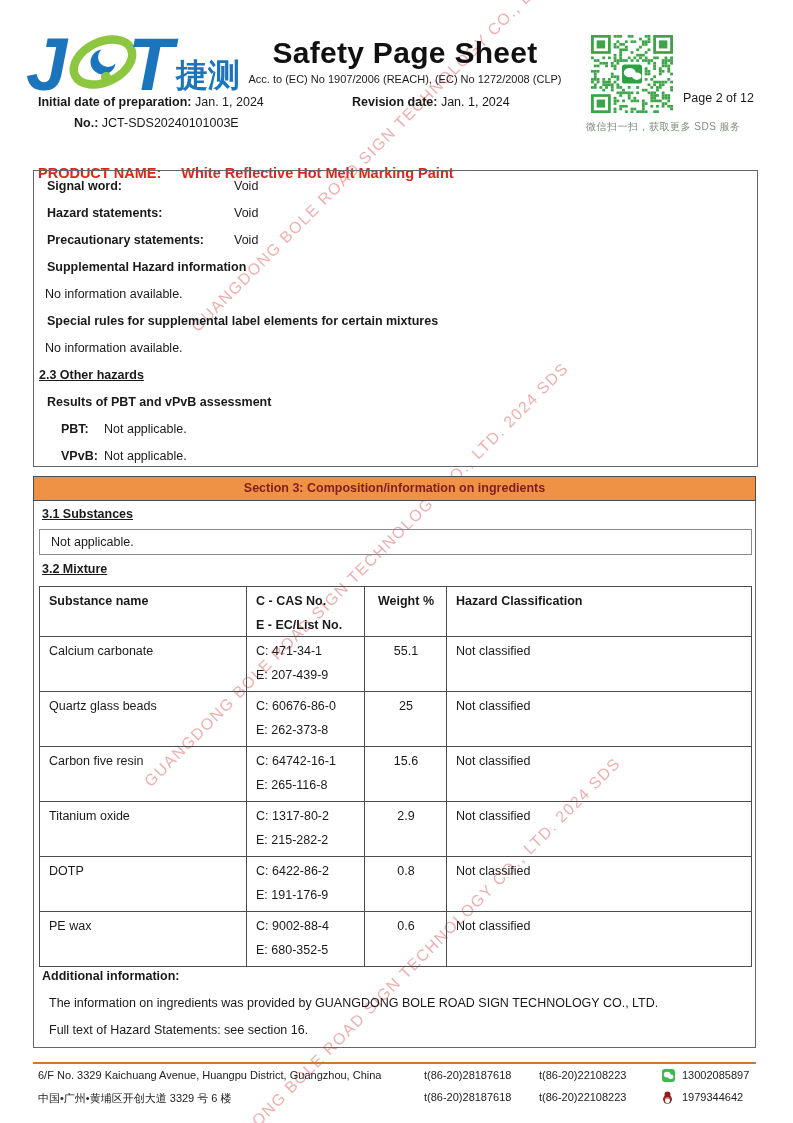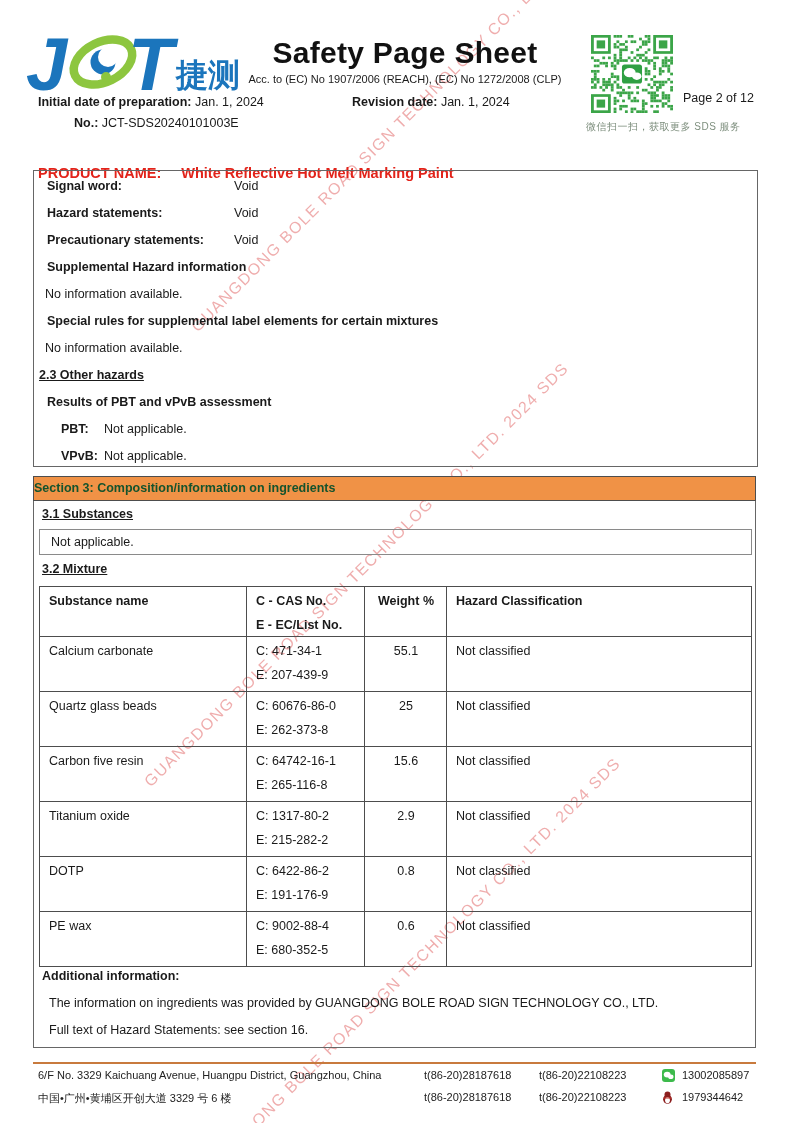--- a/index.html
+++ b/index.html
@@ -30,21 +30,21 @@
   .b1row .lbl{position:absolute;left:13px;font-weight:bold;}
   .b1row .val{position:absolute;left:200px;}
   .b1row .txt{position:absolute;left:11px;}
   .b1row .heading{position:absolute;left:13px;font-weight:bold;}
   .b1row .sub{position:absolute;left:5px;font-weight:bold;text-decoration:underline;}
   .b1row .lbl2{position:absolute;left:27px;font-weight:bold;}
   .b1row .val2{position:absolute;left:70px;}
   
   .sec3{position:absolute;left:33px;top:476px;width:723px;}
   .sec3-header{height:23px;line-height:23px;background:#F09246;border:1px solid #4d4d4d;
-               font-weight:bold;font-size:12.5px;color:#14532d;}
+               text-align:center;font-weight:bold;font-size:12.5px;color:#7f1d1d;}
   .sec3-body{position:relative;border:1px solid #666;border-top:none;height:546px;}
   .sub-heading{position:absolute;left:8px;font-size:12.5px;font-weight:bold;text-decoration:underline;}
   .h31{top:6px;} .h32{top:61px;}
   .nabox{position:absolute;left:5px;top:28px;width:700px;height:24px;line-height:24px;
          border:1px solid #8a8a8a;padding-left:11px;font-size:12.5px;}
   .mix{position:absolute;left:5px;top:85px;border-collapse:collapse;table-layout:fixed;width:712px;font-size:12.5px;}
   .mix th,.mix td{border:1px solid #4d4d4d;vertical-align:top;padding:7px 8px 0 9px;text-align:left;}
   .mix th{font-weight:bold;}
   .mix tr{height:55px;} .mix tr.head{height:50px;}
   .mix .ctr{text-align:center;}

